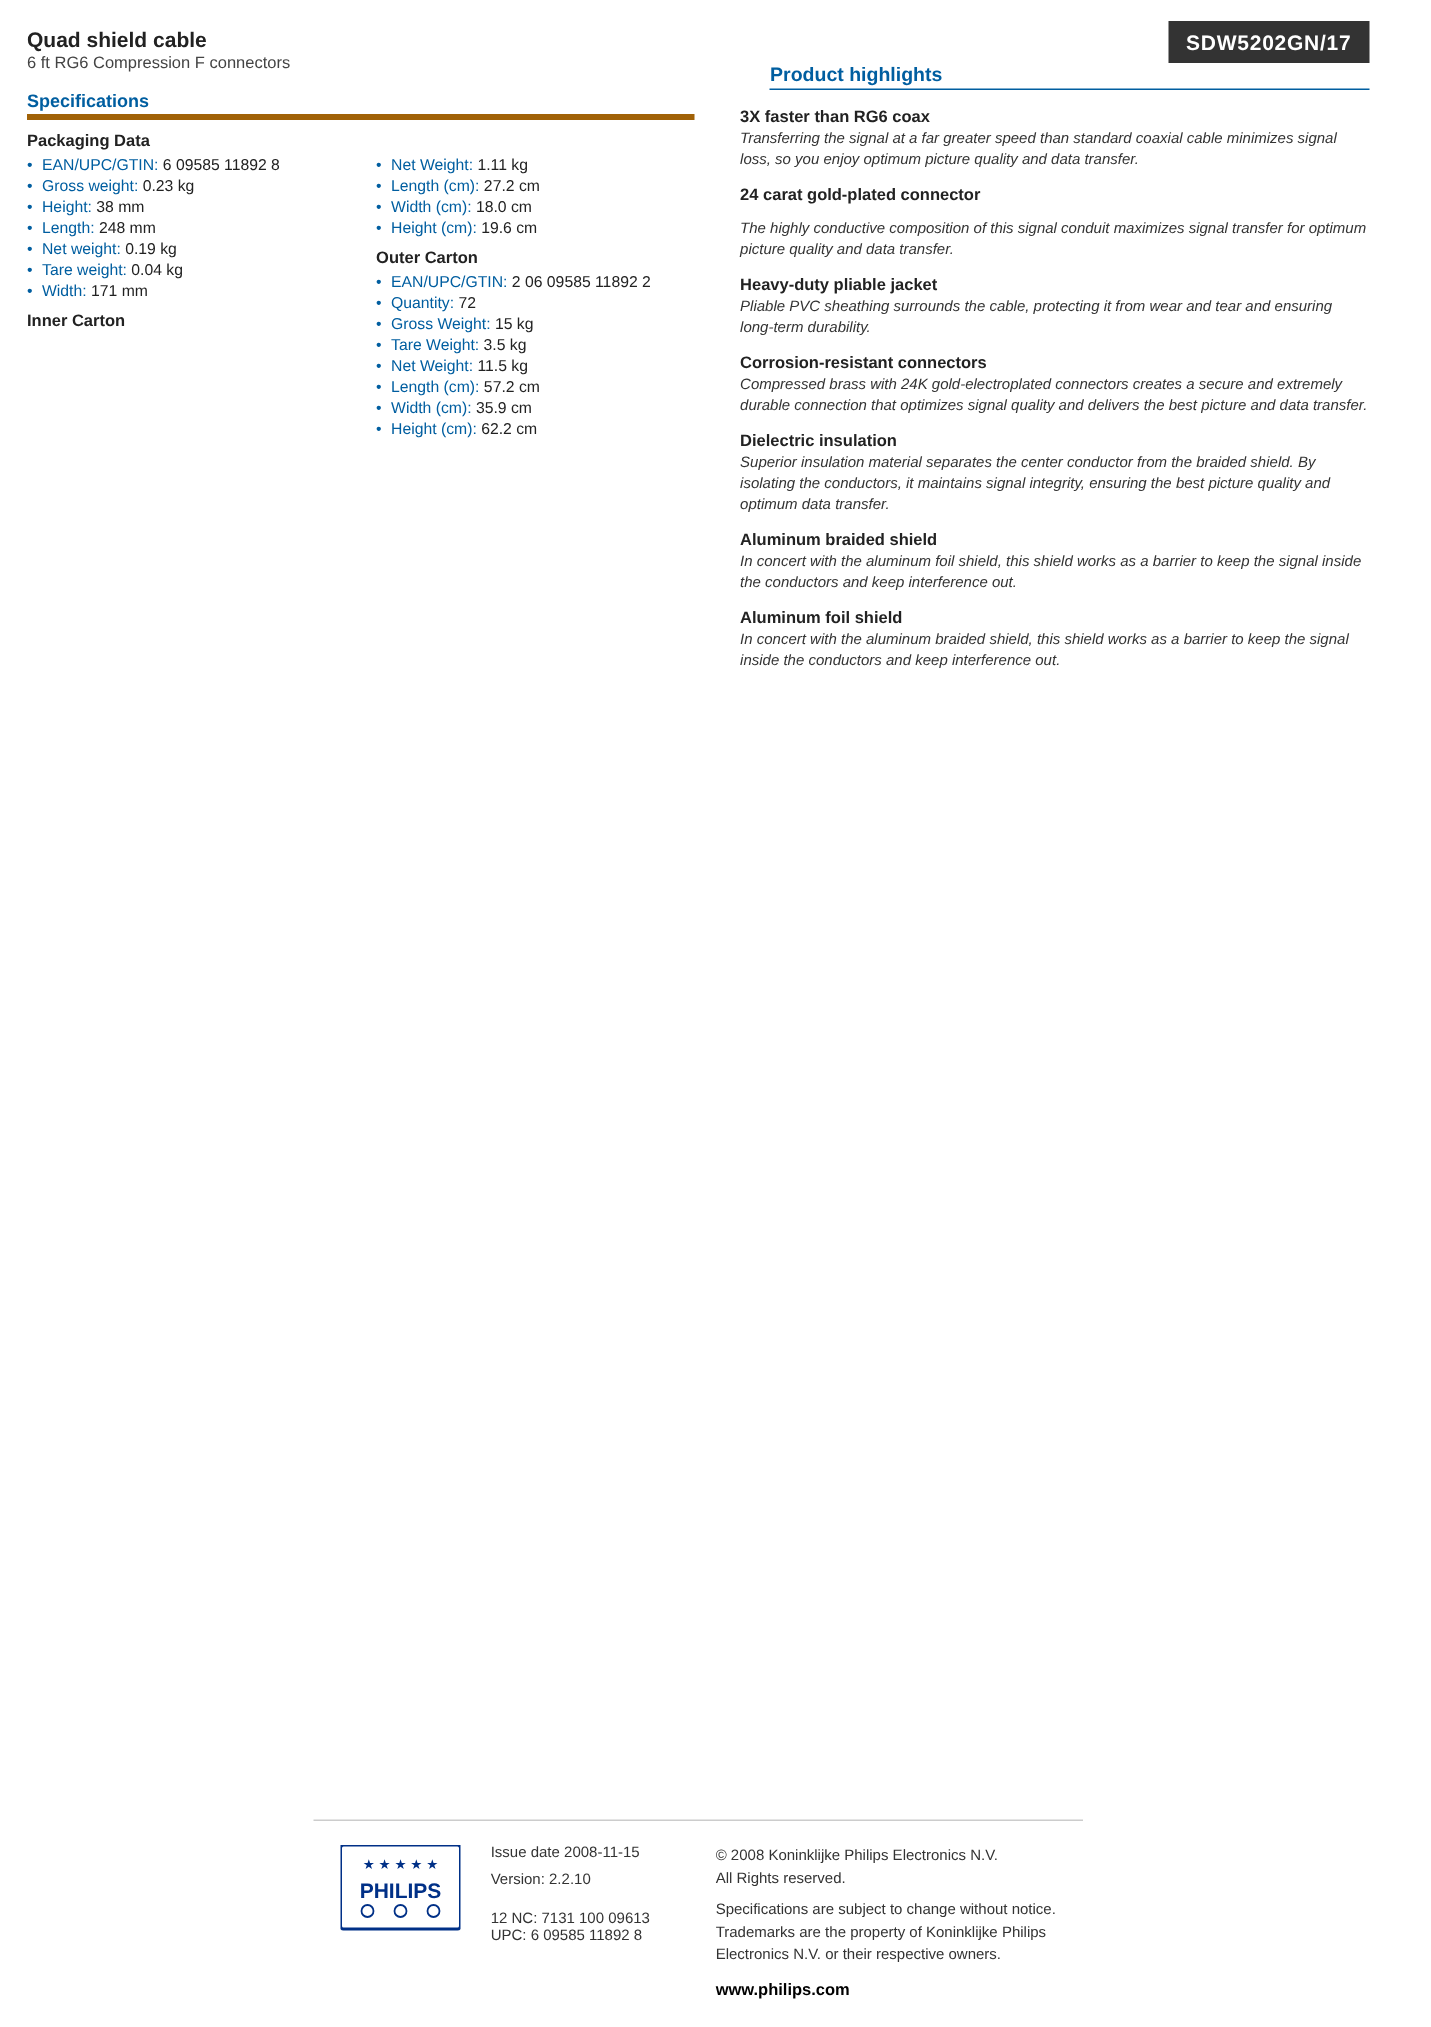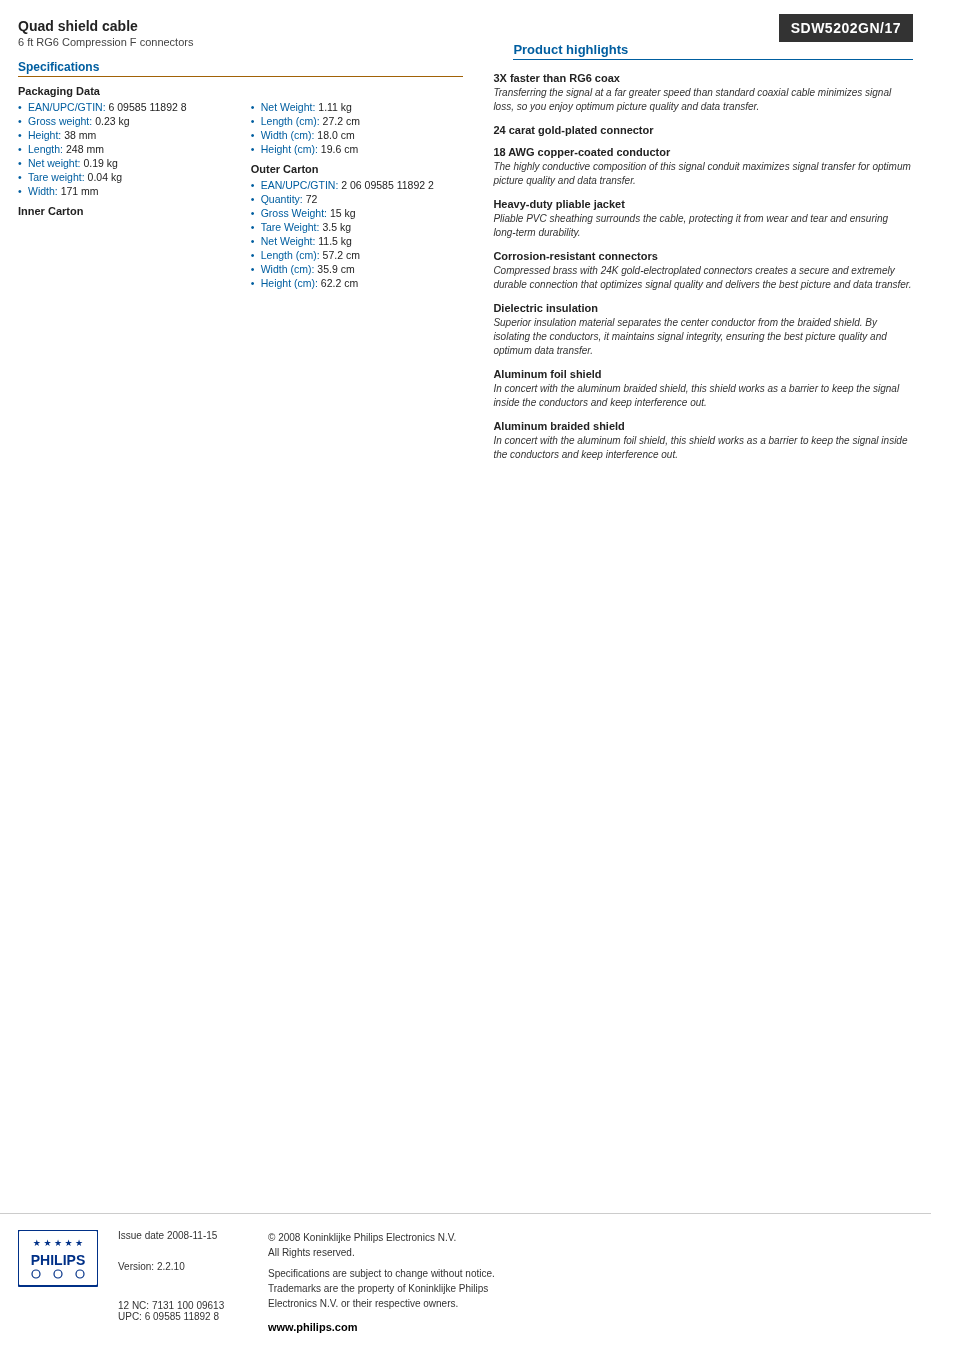--- a/index.html
+++ b/index.html
@@ -11,20 +11,21 @@
       width: 954px;
       min-height: 1351px;
     }
 
     .page-wrapper {
       width: 931px;
       min-height: 1351px;
       position: relative;
       display: flex;
       flex-direction: column;
+      align-items: center;
     }
 
     .main-content {
       display: flex;
       flex: 1;
       padding: 18px 18px 0 18px;
     }
 
     .left-panel {
       width: 52%;
@@ -66,21 +67,21 @@
     .product-subtitle {
       font-size: 11px;
       color: #444;
       margin-bottom: 12px;
     }
 
     .section-heading {
       color: #005ea0;
       font-size: 12px;
       font-weight: bold;
-      border-bottom: 1px solid #a16207;
+      border-bottom: 4px solid #a16207;
       padding-bottom: 2px;
       margin-bottom: 8px;
     }
 
     .subsection-heading {
       font-size: 11px;
       font-weight: bold;
       margin-bottom: 4px;
       margin-top: 8px;
     }
@@ -166,21 +167,21 @@
       flex-shrink: 0;
     }
 
     .philips-logo svg {
       width: 80px;
     }
 
     .footer-meta {
       display: flex;
       flex-direction: column;
-      gap: 20px;
+      gap: 7px;
       min-width: 130px;
     }
 
     .footer-meta-row {
       font-size: 10px;
       color: #333;
     }
 
     .footer-nc-upc {
       margin-top: 8px;
@@ -272,42 +273,41 @@
         <div class="highlights-heading">Product highlights</div>
         <div class="highlights-list">
         <div class="highlight-item">
       <div class="highlight-title">3X faster than RG6 coax</div>
       <div class="highlight-desc">Transferring the signal at a far greater speed than standard coaxial cable minimizes signal loss, so you enjoy optimum picture quality and data transfer.</div>
     </div>
             <div class="highlight-item">
       <div class="highlight-title">24 carat gold-plated connector</div>
     </div>
             <div class="highlight-item">
-      <div class="highlight-title">18 AWG copper-coated conductor</div>
       <div class="highlight-desc">The highly conductive composition of this signal conduit maximizes signal transfer for optimum picture quality and data transfer.</div>
     </div>
             <div class="highlight-item">
       <div class="highlight-title">Heavy-duty pliable jacket</div>
       <div class="highlight-desc">Pliable PVC sheathing surrounds the cable, protecting it from wear and tear and ensuring long-term durability.</div>
     </div>
             <div class="highlight-item">
       <div class="highlight-title">Corrosion-resistant connectors</div>
       <div class="highlight-desc">Compressed brass with 24K gold-electroplated connectors creates a secure and extremely durable connection that optimizes signal quality and delivers the best picture and data transfer.</div>
     </div>
             <div class="highlight-item">
       <div class="highlight-title">Dielectric insulation</div>
       <div class="highlight-desc">Superior insulation material separates the center conductor from the braided shield. By isolating the conductors, it maintains signal integrity, ensuring the best picture quality and optimum data transfer.</div>
     </div>
             <div class="highlight-item">
+      <div class="highlight-title">Aluminum braided shield</div>
+      <div class="highlight-desc">In concert with the aluminum foil shield, this shield works as a barrier to keep the signal inside the conductors and keep interference out.</div>
+    </div>
+            <div class="highlight-item">
       <div class="highlight-title">Aluminum foil shield</div>
       <div class="highlight-desc">In concert with the aluminum braided shield, this shield works as a barrier to keep the signal inside the conductors and keep interference out.</div>
-    </div>
-            <div class="highlight-item">
-      <div class="highlight-title">Aluminum braided shield</div>
-      <div class="highlight-desc">In concert with the aluminum foil shield, this shield works as a barrier to keep the signal inside the conductors and keep interference out.</div>
     </div>
           </div>
       </div>
     </div>
 
   </div>
 
   <div class="footer">
 
     <div class="philips-logo">

